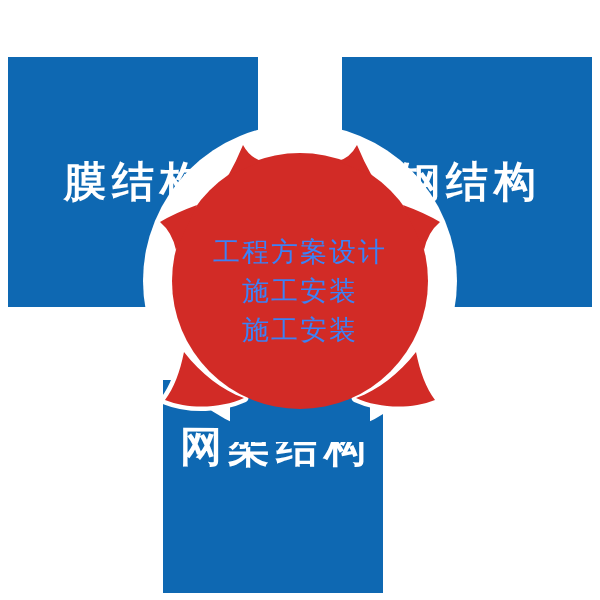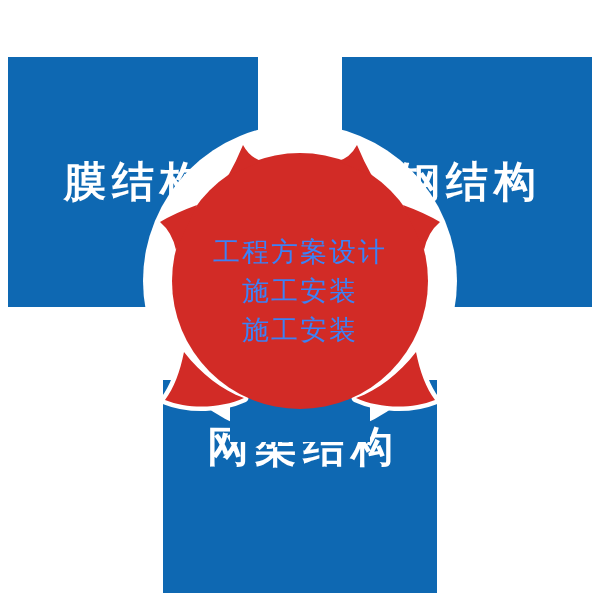--- a/index.html
+++ b/index.html
@@ -18,21 +18,21 @@
   .box {
     position: absolute;
     background: var(--color-blue, #0e68b2);
     display: flex;
     align-items: center;
     justify-content: center;
     z-index: 1;
   }
   .box-membrane { left: 8px;  top: 57px;  width: 250px; height: 250px; }
   .box-steel    { left: 342px; top: 57px; width: 250px; height: 250px; }
-  .box-grid     { left: 163px; top: 380px; width: 274px; height: 213px;
+  .box-grid     { left: 163px; top: 380px; width: 220px; height: 213px;
                   align-items: flex-start; }
   .box-grid .box-label { margin-top: 44px; }
   .box-label {
     color: #ffffff;
     font-size: 42px;
     font-weight: 700;
     letter-spacing: 6px;
     text-indent: 6px; 
     line-height: 1.1;
     white-space: nowrap;

